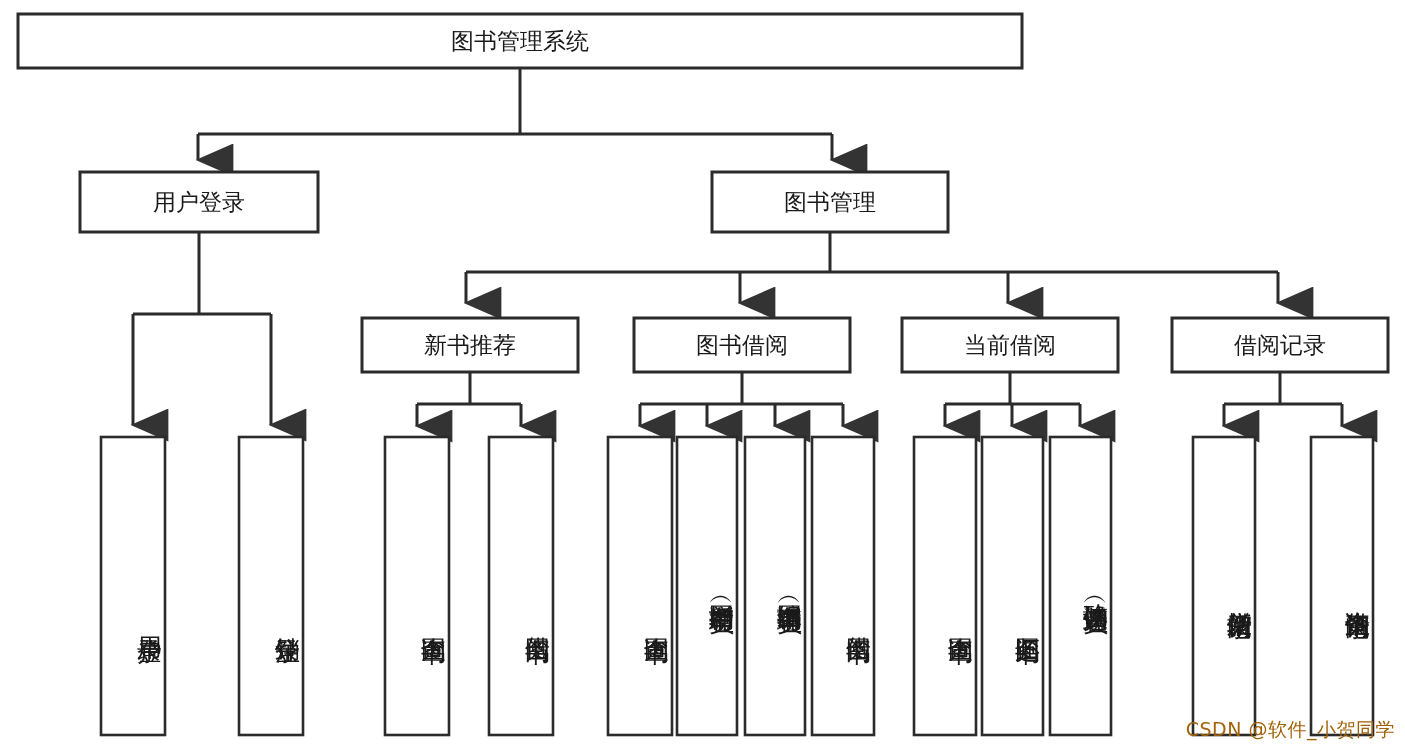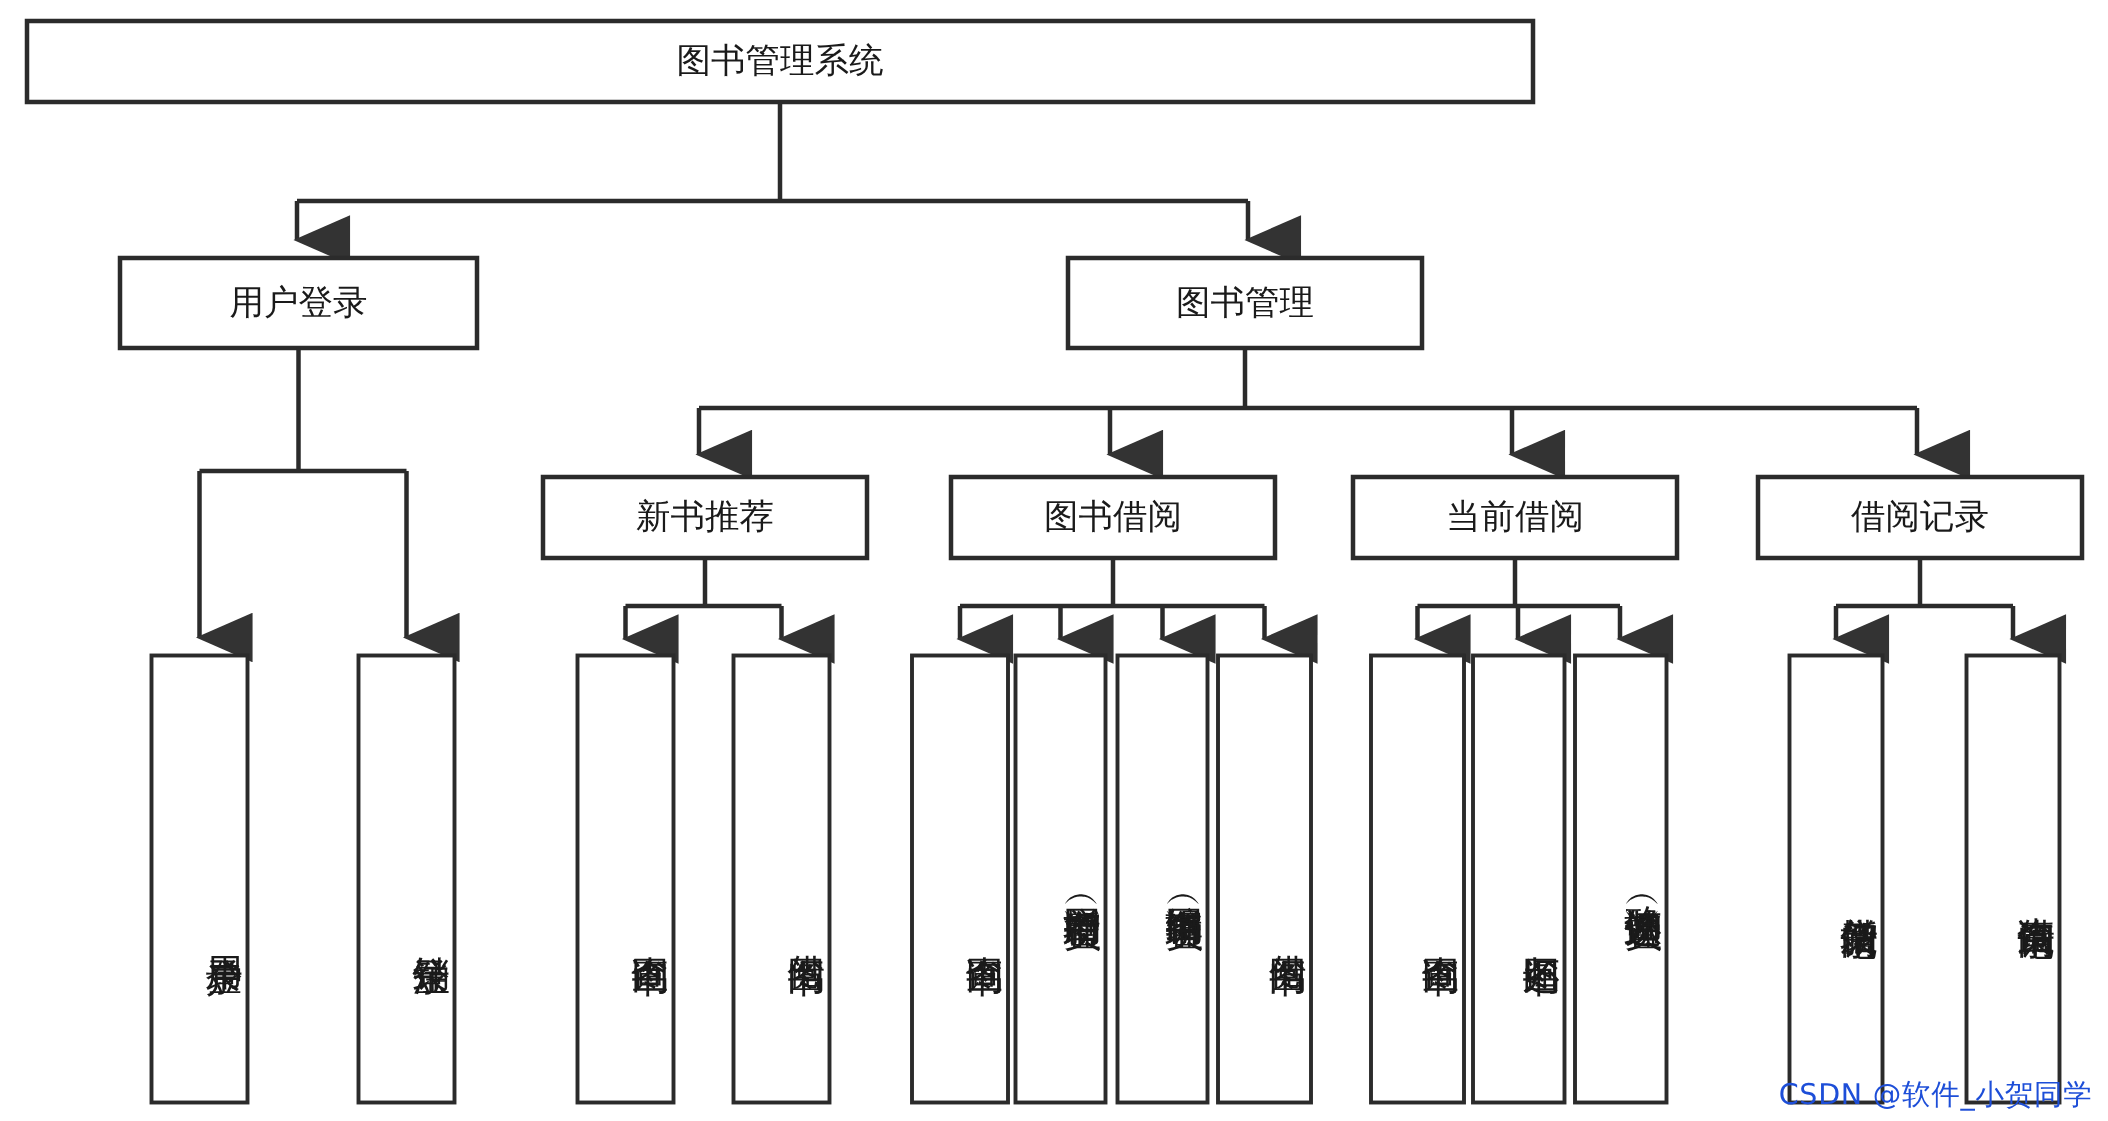--- a/index.html
+++ b/index.html
@@ -65,21 +65,21 @@
     justify-content: center;
     white-space: nowrap;
     pointer-events: none;
   }
   .watermark {
     position: absolute;
     right: 10px;
     bottom: 4px;
     font-family: "DejaVu Sans", "Liberation Sans", sans-serif;
     font-size: 19px;
-    color: #1d4ed8;
+    color: #a16207;
     white-space: nowrap;
     letter-spacing: 0.5px;
   }
 </style>
 </head>
 <body>
 
 <div id="diagram-root">
 
   <svg class="flow" viewBox="0 0 1405 747">

